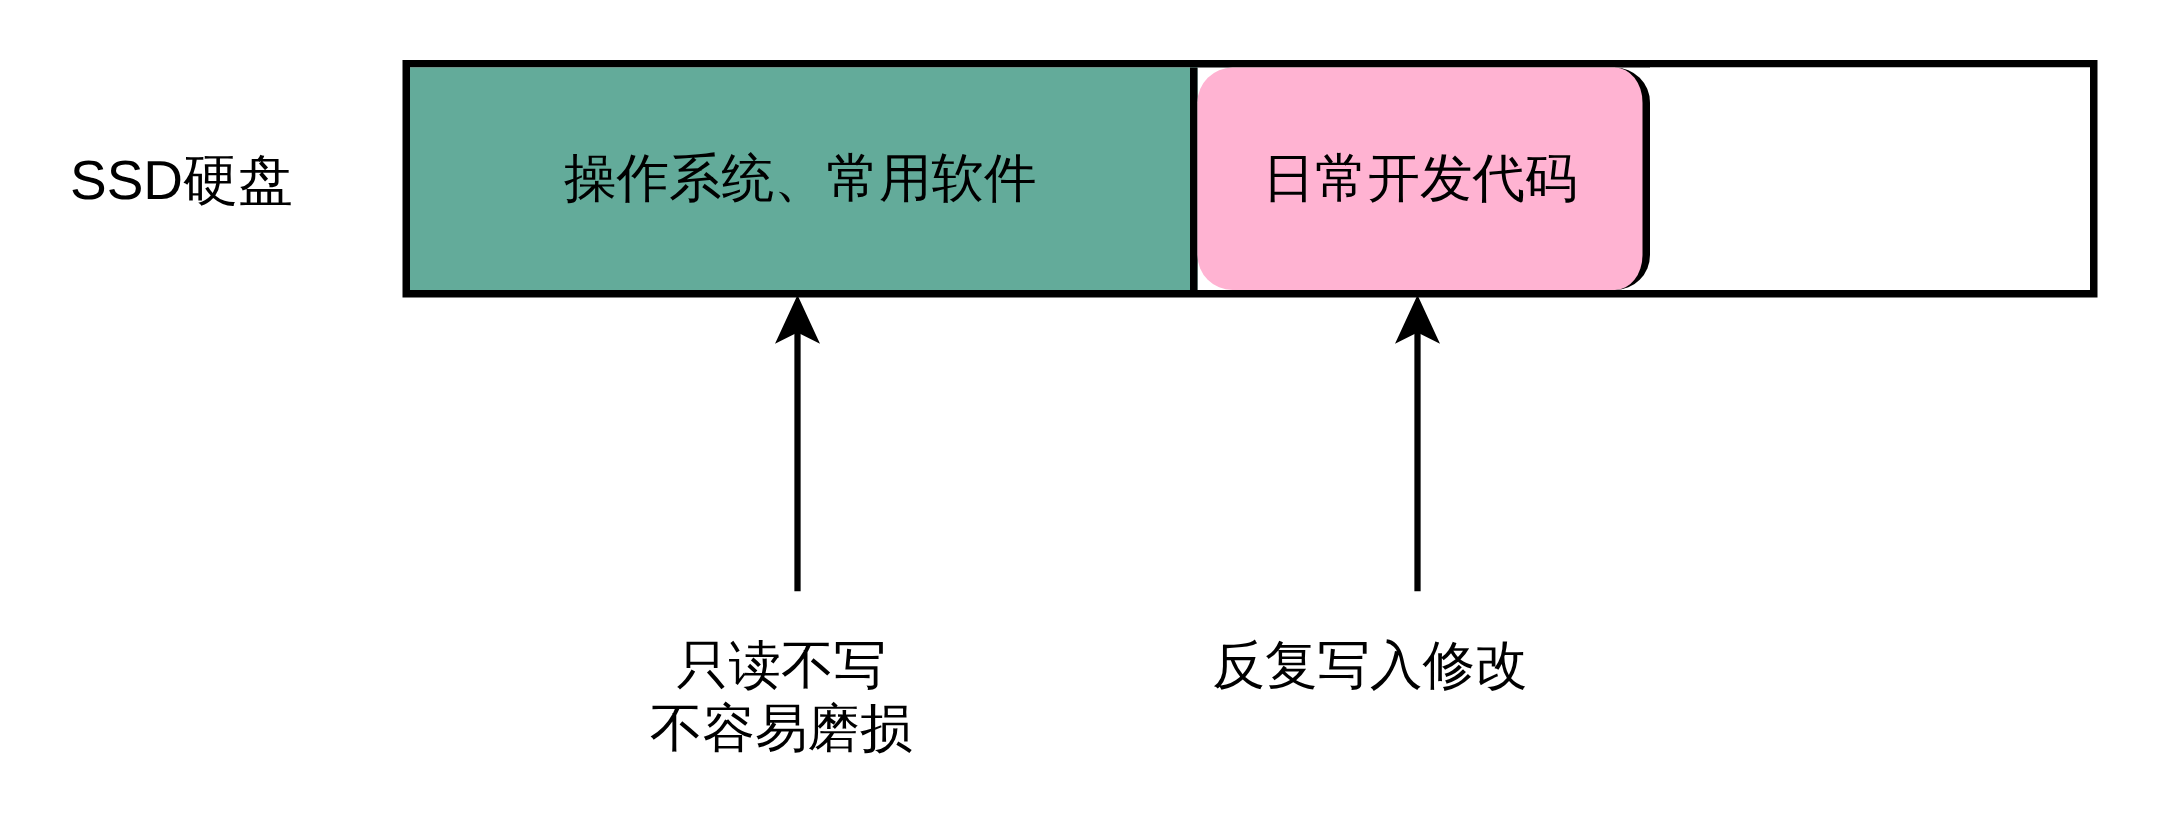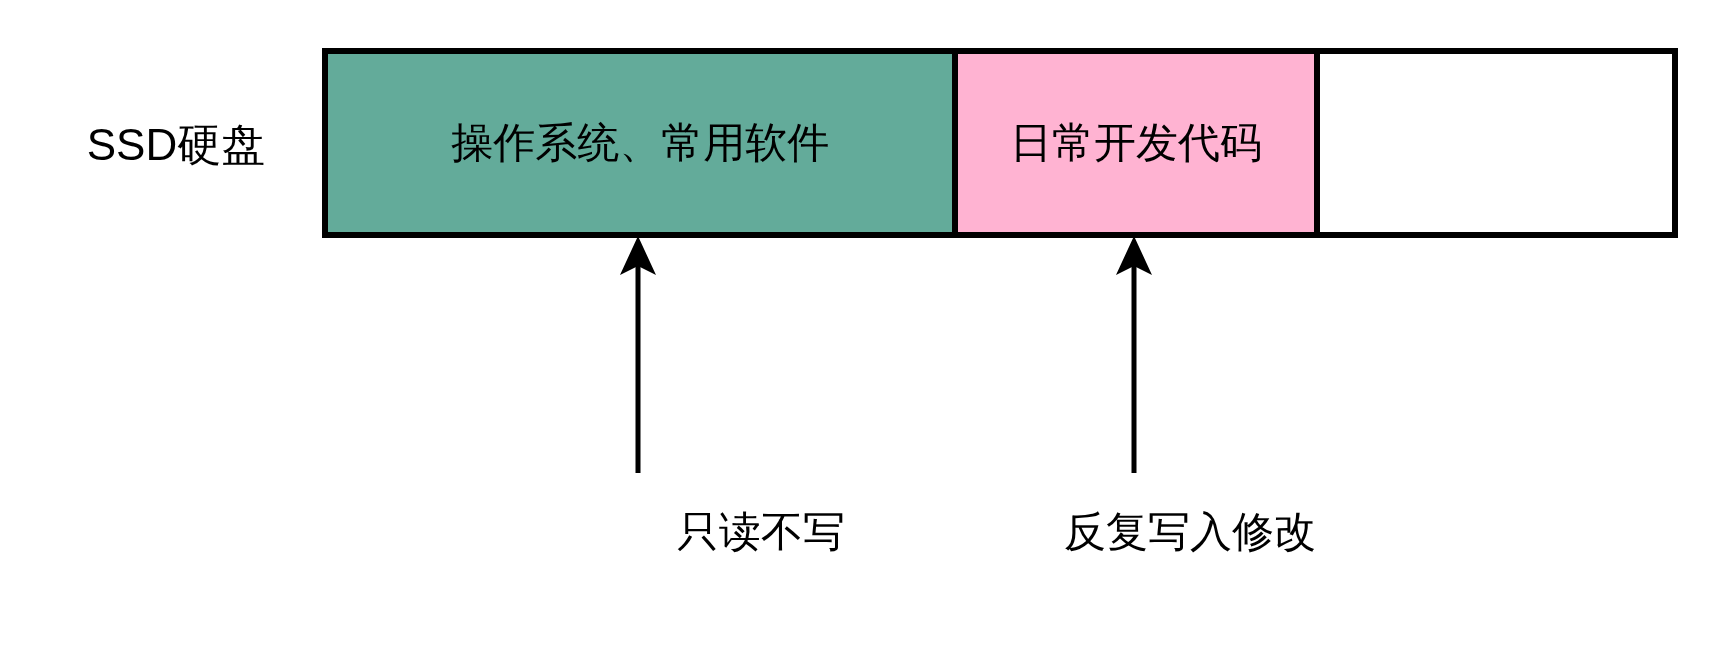--- a/index.html
+++ b/index.html
@@ -15,21 +15,20 @@
     background: #ffffff;
     overflow: hidden;
   }
 
   
   .disk-label {
     position: absolute;
     left: 56px;
     top: 120px;
     width: 240px;
-    text-align: center;
     font-size: 44px;
     line-height: 50px;
     white-space: nowrap;
   }
 
   
   .bar {
     position: absolute;
     left: 322px;
     top: 48px;
@@ -42,38 +41,38 @@
   .segment {
     height: 100%;
     display: flex;
     align-items: center;
     justify-content: center;
     font-size: 42px;
     white-space: nowrap;
   }
   .segment.divided { border-right: 6px solid #000000; }
   .seg-os   { width: 46.9%; }
-  .seg-dev  { width: 26.9%; }
+  .seg-dev  { width: 26.9%; border-radius: 28px; }
   .seg-free { flex: 1; }
 
   
   .arrow {
     position: absolute;
     width: 44px;
     height: 240px;
   }
   .arrow-os  { left: 616px; top: 235px; }
   .arrow-dev { left: 1112px; top: 235px; }
 
   
   .note {
     position: absolute;
     top: 506px;
     width: 440px;
-    text-align: right;
+    text-align: center;
     font-size: 42px;
     line-height: 51px;
   }
   .note-os  { left: 405px; }
   .note-dev { left: 876px; }
 </style>
 </head>
 <body>
 
 <div class="canvas">
@@ -97,19 +96,20 @@
     <polygon points="22,1 4,40 22,31 40,40" fill="#000000"></polygon>
   </svg>
 
   <svg class="arrow arrow-dev" viewBox="0 0 44 240" xmlns="http://www.w3.org/2000/svg" aria-hidden="true">
     <line x1="22" y1="30" x2="22" y2="238" stroke="#000000" stroke-width="5"></line>
     <polygon points="22,1 4,40 22,31 40,40" fill="#000000"></polygon>
   </svg>
 
   <div class="note note-os">
     <div>只读不写</div>
+    <div>不容易磨损</div>
   </div>
 
   <div class="note note-dev">
     <div>反复写入修改</div>
   </div>
 
 </div>
 
 </body></html>

